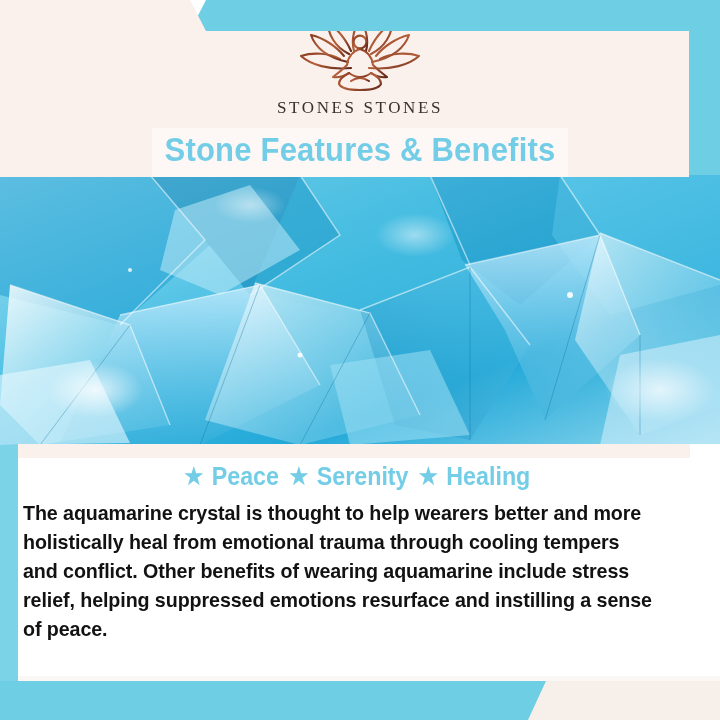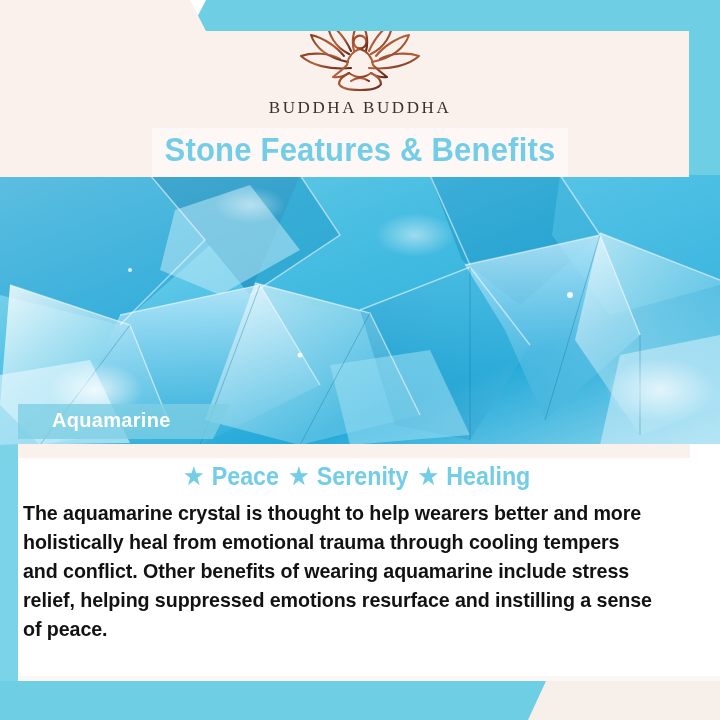--- a/index.html
+++ b/index.html
@@ -308,23 +308,20 @@
       <ellipse cx="95" cy="215" rx="48" ry="28" fill="url(#glow)" opacity=".8"></ellipse>
       <ellipse cx="415" cy="60" rx="40" ry="22" fill="url(#glow)" opacity=".5"></ellipse>
       <ellipse cx="660" cy="215" rx="55" ry="32" fill="url(#glow)" opacity=".7"></ellipse>
       <ellipse cx="250" cy="30" rx="36" ry="18" fill="url(#glow)" opacity=".45"></ellipse>
       <circle cx="570" cy="120" r="3" fill="#ffffff" opacity=".9"></circle>
       <circle cx="300" cy="180" r="2.5" fill="#ffffff" opacity=".85"></circle>
       <circle cx="130" cy="95" r="2" fill="#ffffff" opacity=".8"></circle>
     </svg>
   </div>
 
-  <div class="stone-label">
-    <span>Aquamarine</span>
-  </div>
 
   <div class="header">
     <div class="logo-wrap">
       <svg class="logo-mark" viewBox="0 0 150 76" xmlns="http://www.w3.org/2000/svg">
         <defs>
           <linearGradient id="lg" x1="0" y1="0" x2="1" y2="1">
             <stop offset="0" stop-color="#8d3f22"></stop>
             <stop offset="0.5" stop-color="#b5603b"></stop>
             <stop offset="1" stop-color="#5f2418"></stop>
           </linearGradient>
@@ -344,21 +341,21 @@
           <circle cx="75" cy="24" r="6.4"></circle>
 
           <path d="M75,31 C68,33 63,39 62,47 C57,52 52,56 48,59 C53,60 60,58 64,55"></path>
           <path d="M75,31 C82,33 87,39 88,47 C93,52 98,56 102,59 C97,60 90,58 86,55"></path>
 
           <path d="M64,55 C58,58 54,62 54,66 C56,70 64,72 75,72 C86,72 94,70 96,66 C96,62 92,58 86,55"></path>
           <path d="M64,55 C68,58 71,59 75,59 C79,59 82,58 86,55"></path>
           <path d="M66,63 C69,61 72,60 75,60 C78,60 81,61 84,63"></path>
         </g>
       </svg>
-      <div class="logo-word">BUDDHA BUDDHA</div>
+      <div class="logo-word">STONES STONES</div>
     </div>
   </div>
 
   <div class="title-plate"></div>
   <div class="title-text">Stone Features &amp; Benefits</div>
 
   <div class="content">
     <div class="content-tint"></div>
 
     <div class="keywords">

